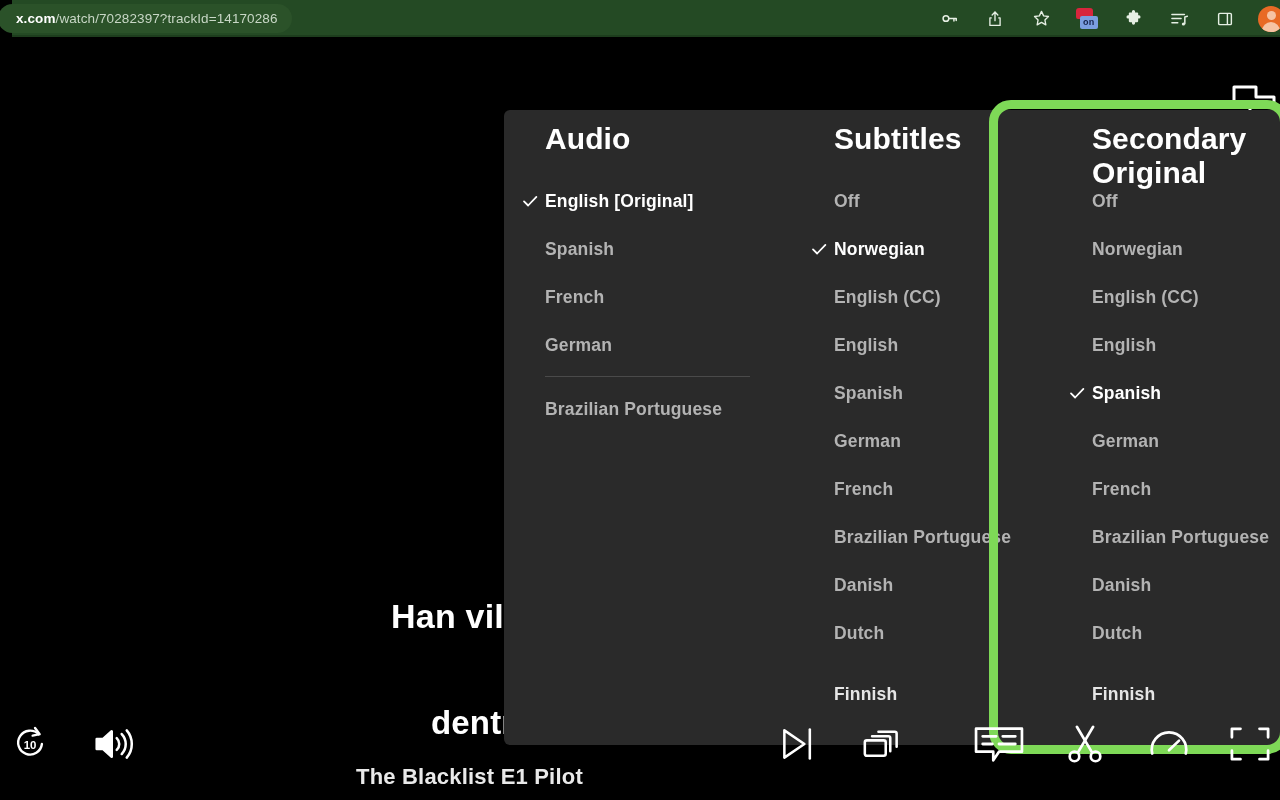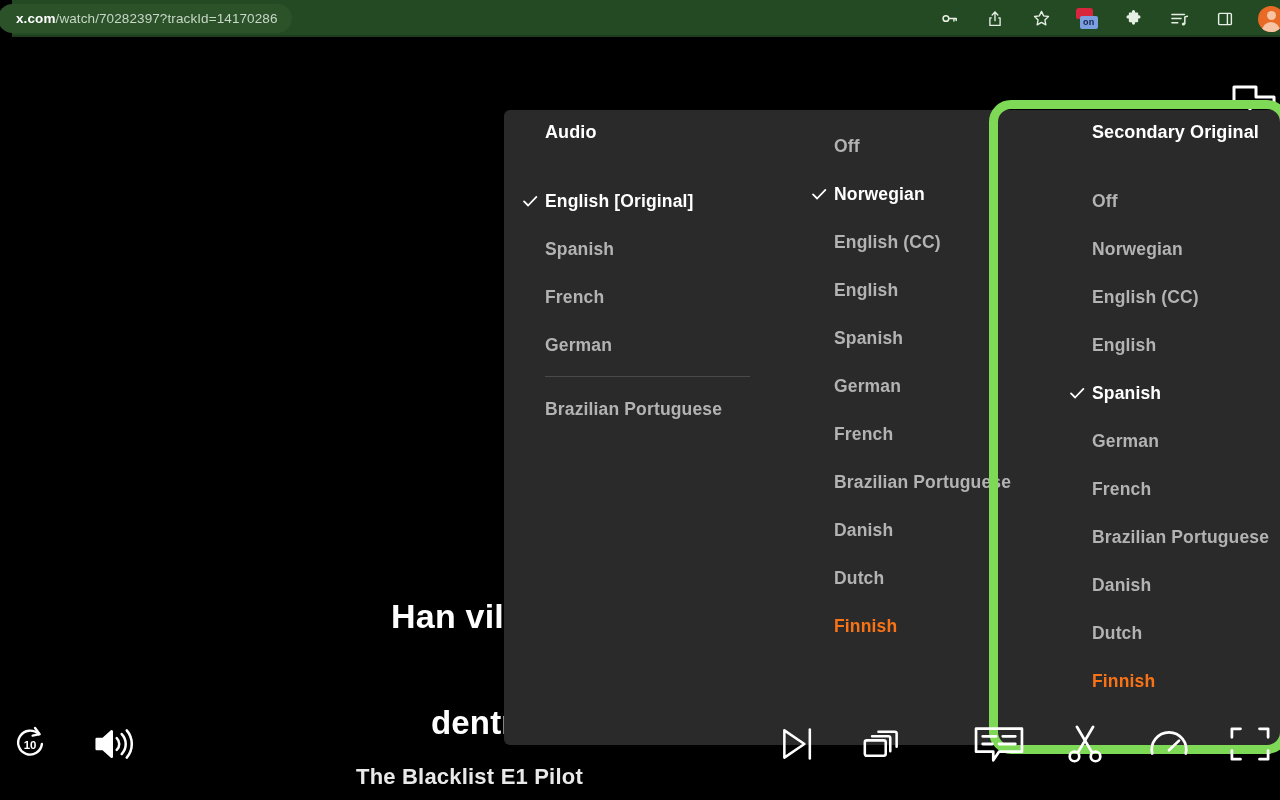--- a/index.html
+++ b/index.html
@@ -182,21 +182,21 @@
   .col {
     padding-top: 12px;
     flex: none;
   }
   .col-audio     { width: 292px; padding-left: 41px; }
   .col-subtitles { width: 252px; padding-left: 38px; }
   .col-secondary { width: 232px; padding-left: 44px; }
 
   .col-title {
     color: #ffffff;
-    font-size: 18px;
+    font-size: 30px;
     font-weight: 700;
     letter-spacing: 0.1px;
     margin-bottom: 27px;
     height: 28px;
   }
 
   .opt {
     position: relative;
     height: 48px;
     display: flex;
@@ -208,21 +208,21 @@
     font-weight: bold;
   }
   .opt.selected { color: #ffffff; }
   .opt .check {
     position: absolute;
     left: -24px;
     width: 18px; height: 18px;
     display: none;
   }
   .opt.selected .check { display: block; }
-  .opt.faded { color: #f97316; }
+  .opt.faded { color: #e5e5e5; align-items: flex-end; }
 
   .divider {
     height: 1px;
     background: #4a4a4a;
     width: 205px;
     margin: 7px 0 8px 0;
   }
 
   
   .highlight-ring {
@@ -364,20 +364,21 @@
               <span>German</span>
             </div>
             <div class="divider"></div>
             <div class="opt">
               <span>Brazilian Portuguese</span>
             </div>
           </div>
       </div>
 
       <div class="col col-subtitles">
+        <div class="col-title">Subtitles</div>
         <div>
             <div class="opt">
               <span>Off</span>
             </div>
             <div class="opt selected">
               <span class="check"><svg viewBox="0 0 24 24" fill="none" stroke="#ffffff" stroke-width="2.4" stroke-linecap="round" stroke-linejoin="round">
                   <path d="M4 12.5l5.5 5.5L20.5 6.5"></path>
                 </svg></span>
               <span>Norwegian</span>
             </div>

